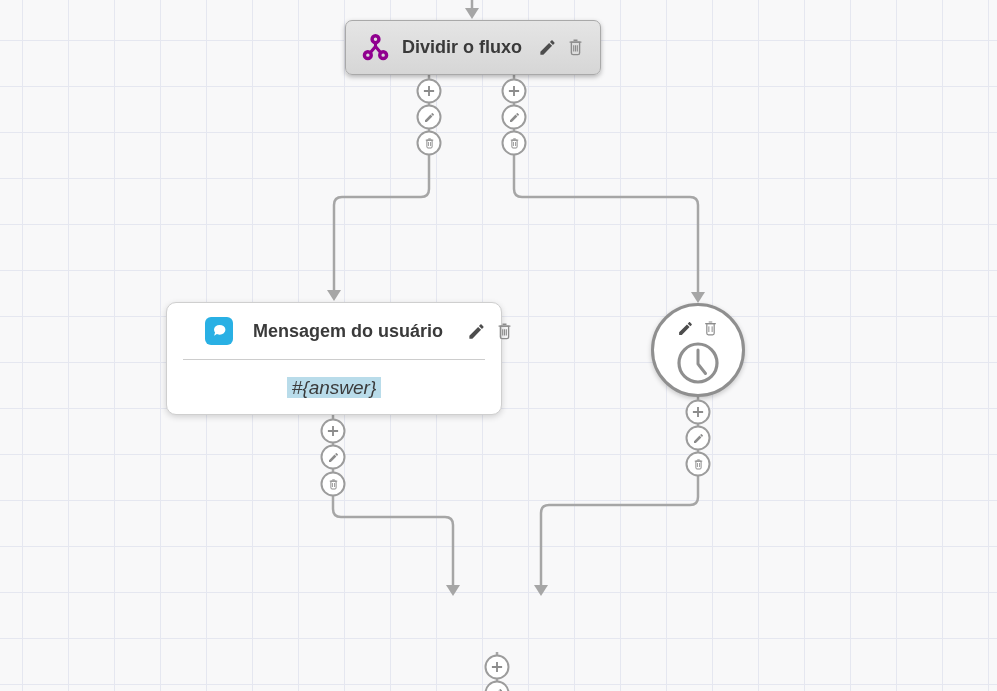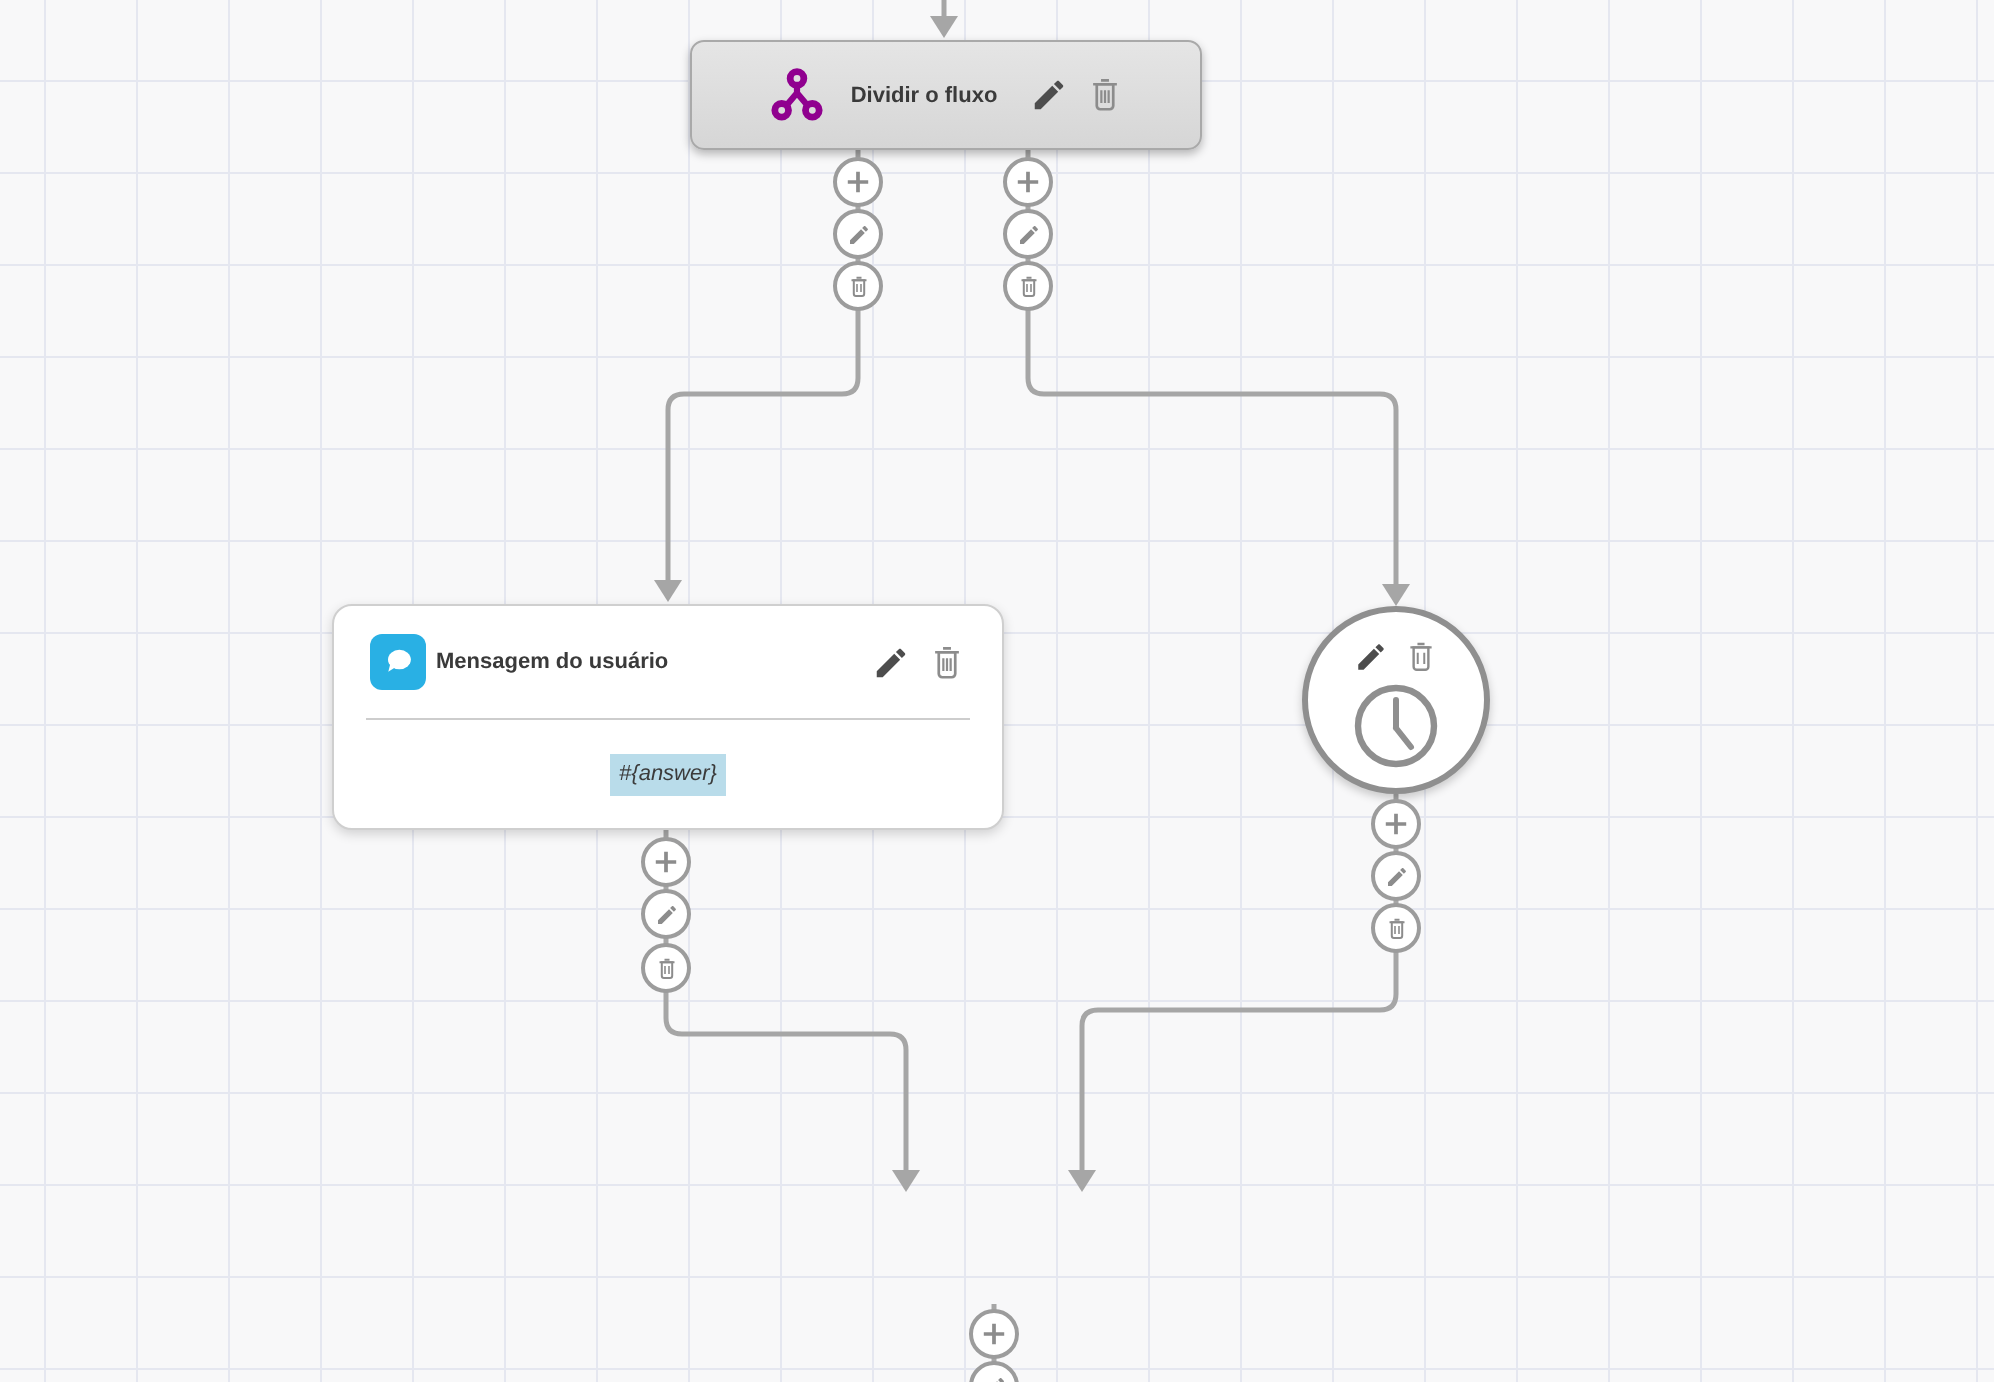--- a/index.html
+++ b/index.html
@@ -14,38 +14,38 @@
     background-position:22px 40px;
   }
   .wires{position:absolute;left:0;top:0;z-index:1;}
   .node{position:absolute;z-index:2;box-sizing:border-box;}
   .node-gray{
     background:linear-gradient(#e5e5e5,#d6d6d6);
     border:1px solid #a9a9a9;border-radius:7px;
     box-shadow:0 2px 5px rgba(0,0,0,.28);
     display:flex;align-items:center;justify-content:center;gap:12px;
   }
-  .node-label{font-weight:bold;font-size:11px;color:#3a3a3a;white-space:nowrap;}
+  .node-label{font-weight:bold;font-size:18px;color:#3a3a3a;white-space:nowrap;}
   .card-actions{display:flex;align-items:center;gap:9px;margin-left:4px;}
   .card-actions svg{cursor:pointer;}
   .node-card{
     background:#fff;border:1px solid #cfcfcf;border-radius:10px;
     box-shadow:0 2px 6px rgba(0,0,0,.16);
     display:flex;flex-direction:column;
   }
-  .card-header{height:56px;display:flex;align-items:center;padding:0 18px;gap:5px;}
+  .card-header{height:56px;display:flex;align-items:center;padding:0 18px;gap:20px;margin-left:20px;}
   .card-header .node-label{flex:1;text-align:left;}
   .app-icon{
     width:28px;height:28px;border-radius:6px;background:#29b0e4;
     display:flex;align-items:center;justify-content:center;flex:0 0 auto;
   }
   .card-divider{border-top:1px solid #cdcdcd;margin:0 16px;}
   .card-body{flex:1;display:flex;align-items:center;justify-content:center;}
   .var-chip{
-    font-style:italic;font-size:11px;color:#3b3b3b;
+    font-style:italic;font-size:19px;color:#3b3b3b;
     background:#b9dcea;padding:1px 5px;line-height:19px;
   }
   .node-circle{
     background:#fff;border:3px solid #8f8f8f;border-radius:50%;
     box-shadow:0 2px 5px rgba(0,0,0,.2);
     display:flex;flex-direction:column;align-items:center;padding-top:14px;
   }
   .circle-actions{display:flex;align-items:center;gap:8px;}
   .circle-actions svg{cursor:pointer;}
   .cbtn{

